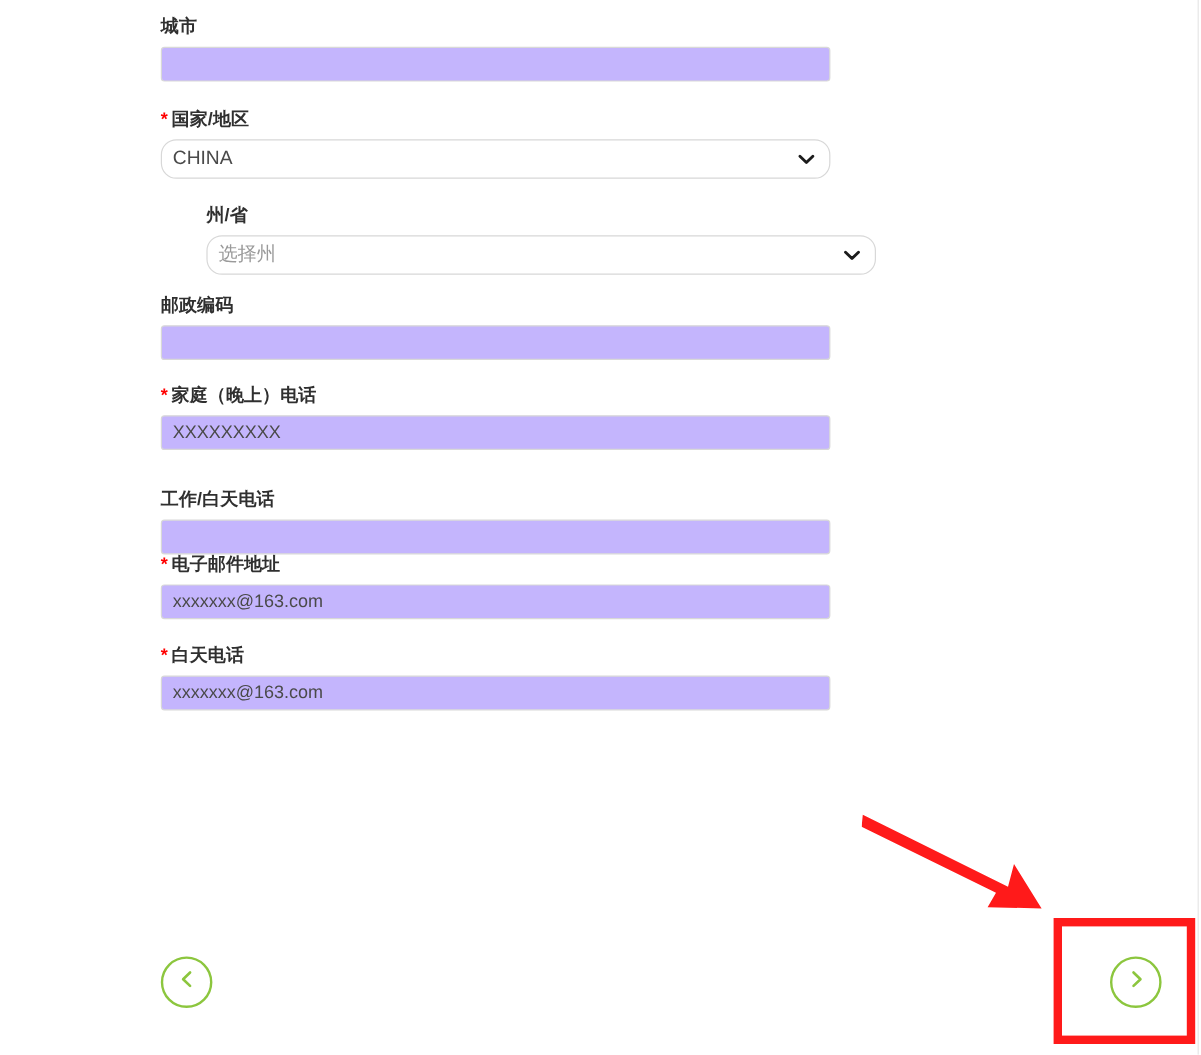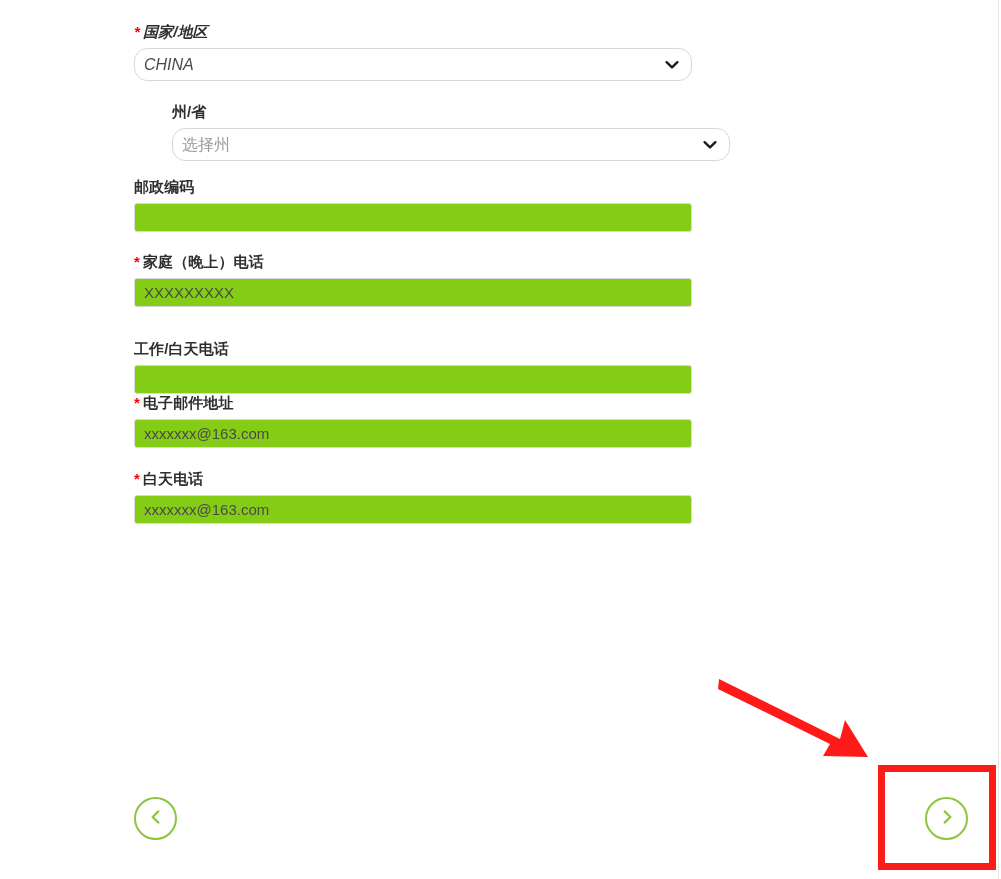--- a/index.html
+++ b/index.html
@@ -56,21 +56,21 @@
 
   .text-input {
     box-sizing: border-box;
     display: block;
     width: 558px;
     height: 29px;
     margin-top: 7px;
     padding: 0 9px;
     border: 1px solid #d8d8d8;
     border-radius: 3px;
-    background: #84cc16;
+    background: #c4b5fd;
     font-family: "Liberation Sans", "DejaVu Sans", sans-serif;
     font-size: 15px;
     color: #4a4a4a;
     line-height: 27px;
     outline: none;
   }
   .text-input::placeholder { color: #9a9a9a; }
 
   .select-wrap {
     position: relative;
@@ -98,21 +98,21 @@
     right: 12px;
     top: 0;
     height: 33px;
     display: flex;
     align-items: center;
     pointer-events: none;
   }
 
   
   .gap-city     { margin-top: 14px; }
-  .gap-country  { margin-top: 23px; font-style: italic; }
+  .gap-country  { margin-top: 23px; }
   .gap-state    { margin-top: 22px; margin-left: 38px; }
   .gap-postal   { margin-top: 17px; }
   .gap-home     { margin-top: 21px; }
   .gap-mobile   { margin-top: 21px; }
   .gap-work     { margin-top: 33px; }
   .gap-email    { }
   .gap-confirm  { margin-top: 22px; }
 
   
   .nav-btn {
@@ -151,20 +151,24 @@
     pointer-events: none;
   }
 </style>
 </head>
 <body>
 
 <div id="page-edge"></div>
 
 <div id="form-column">
 
+  <div class="field-group gap-city">
+    <label class="field-label"><span>城市</span></label>
+    <input class="text-input" type="text" value="" style="">
+  </div>
 
   <div class="field-group gap-country">
     <label class="field-label"><span class="req-star">*</span><span>国家/地区</span></label>
     <div class="select-wrap">
       <div class="select-box">CHINA</div>
       <span class="chevron-down">
         <svg width="16" height="16" viewBox="0 0 16 16" aria-hidden="true">
           <path d="M2.6 5.2 L8 10.4 L13.4 5.2" fill="none" stroke="#1c1c1c" stroke-width="2.4" stroke-linecap="round" stroke-linejoin="round"></path>
         </svg>
       </span>

